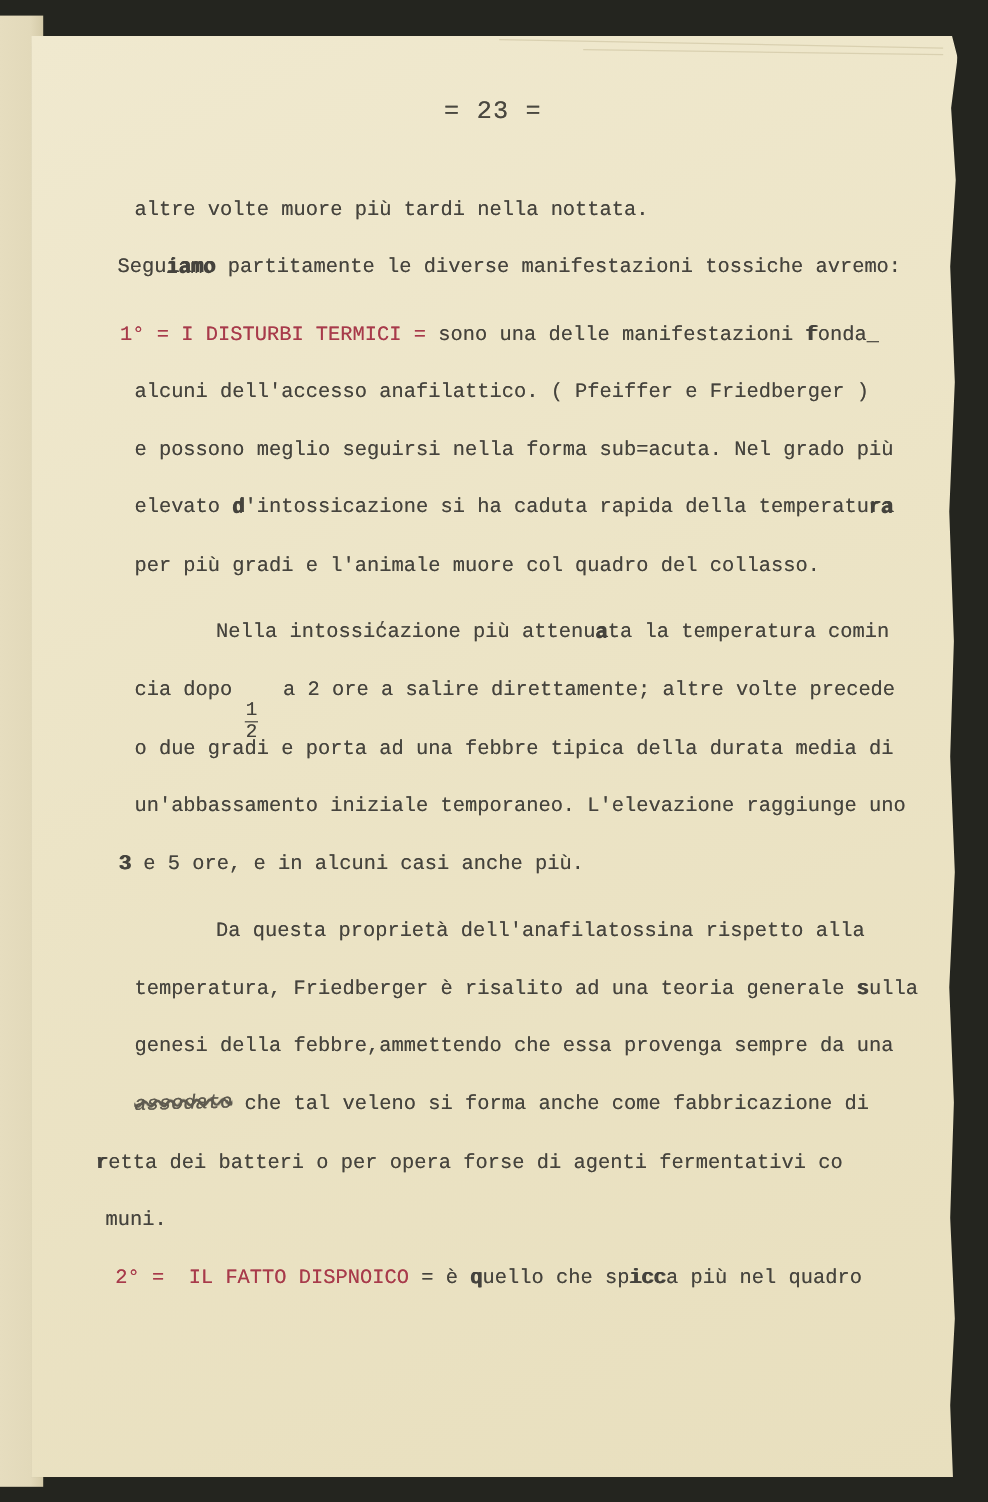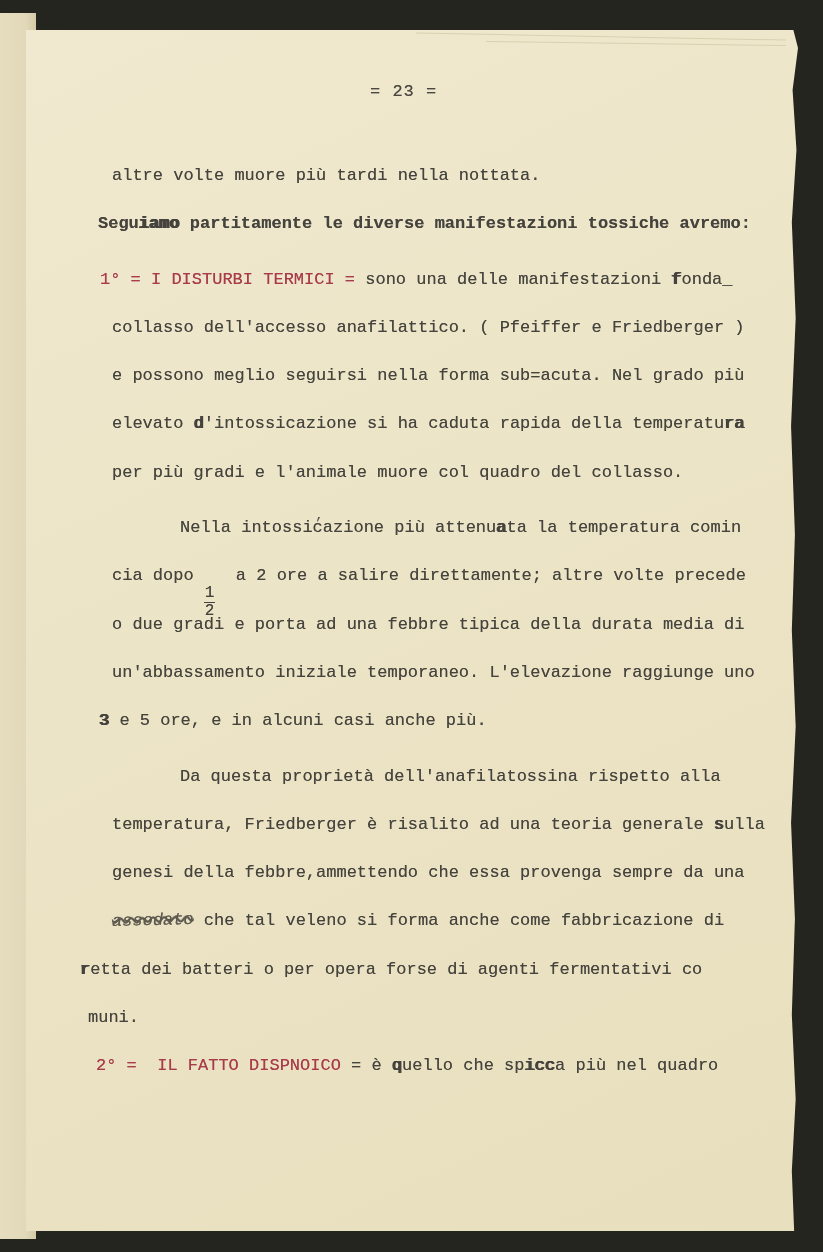--- a/index.html
+++ b/index.html
@@ -22,32 +22,32 @@
       99.6% 74%, 99.2% 82%, 99.7% 89%, 99.2% 95%, 99.5% 100%, 0 100%);
     filter:drop-shadow(1px 2px 5px rgba(0,0,0,0.5));
   }
   .sheet-edge{
     position:absolute;height:1px;background:#d9d0b0;
   }
   .sheet-edge.e1{top:6px;left:390px;width:370px;transform:rotate(1.1deg);}
   .sheet-edge.e2{top:13px;left:460px;width:300px;transform:rotate(0.8deg);}
   .page-number{
     position:absolute;left:344px;top:52px;
-    font-size:17px;color:#4a4840;letter-spacing:1px;
+    font-size:21px;color:#4a4840;letter-spacing:1px;
     text-shadow:0 0 .5px rgba(60,58,50,.7);
   }
   .text-col{
     position:absolute;left:86px;top:122px;width:690px;
     font-size:17px;color:#45433d;
     text-shadow:0 0 .5px rgba(60,58,50,.6);
   }
   .line{height:48.3px;line-height:48.3px;white-space:pre;}
   .line:nth-child(3),.line:nth-child(8),.line:nth-child(13),.line:nth-child(20){margin-top:7px;}
   .line:nth-child(8),.line:nth-child(13){padding-left:68px;}
-  .line:nth-child(2){margin-left:-14px;font-weight:bold;}
+  .line:nth-child(2){margin-left:-14px;}
   .line:nth-child(3){margin-left:-12px;}
   .line:nth-child(12){margin-left:-13px;}
   .line:nth-child(17){margin-left:-32px;}
   .line:nth-child(18){margin-left:-24px;}
   .line:nth-child(19){margin-left:-16px;}
   .line:nth-child(20){margin-left:-34px;}
   .red{color:#a83a4a;text-shadow:0 0 .5px rgba(160,50,70,.65);}
   .ot{text-shadow:.9px 0 currentColor,-.7px .4px currentColor,0 0 .5px currentColor;}
   .u{text-underline-offset:3px;}
   .strike{
@@ -77,21 +77,21 @@
   <div class="sheet-edge e2"></div>
 
   <div class="page-number">= 23 =</div>
 
   <span class="stray-mark">’</span>
 
   <div class="text-col">
       <div class="line"><span>altre volte muore più tardi nella nottata.</span></div>
       <div class="line"><span>Segu</span><span class="ot">iamo</span><span> partitamente le diverse manifestazioni tossiche avremo:</span></div>
       <div class="line"><span class="red">1° = I DISTURBI TERMICI =</span><span> sono una delle manifestazioni </span><span class="ot">f</span><span>onda_</span></div>
-      <div class="line"><span>collasso dell'accesso anafilattico. ( Pfeiffer e Friedberger )</span></div>
+      <div class="line"><span>alcuni dell'accesso anafilattico. ( Pfeiffer e Friedberger )</span></div>
       <div class="line"><span>e possono meglio seguirsi nella forma sub=acuta. Nel grado più</span></div>
       <div class="line"><span>elevato </span><span class="ot">d</span><span>'intossicazione si ha caduta rapida della temperatu</span><span class="ot">ra</span></div>
       <div class="line"><span>per più gradi e l'animale muore col quadro del collasso.</span></div>
       <div class="line"><span>Nella intossicazione più attenu</span><span class="ot">a</span><span>ta la temperatura com</span><span class="u">in</span></div>
       <div class="line"><span>cia dopo </span><span class="frac"><span class="num">1</span><span class="den">2</span></span><span>  a 2 ore a salire direttamente; altre volte precede</span></div>
       <div class="line"><span>o due gradi e porta ad una febbre tipica della durata media di</span></div>
       <div class="line"><span>un'abbassamento iniziale temporaneo. L'elevazione raggiunge uno</span></div>
       <div class="line"><span class="ot">3</span><span> e 5 ore, e in alcuni casi anche più.</span></div>
       <div class="line"><span>Da questa proprietà dell'anafilatossina rispetto alla</span></div>
       <div class="line"><span>temperatura, Friedberger è risalito ad una teoria generale </span><span class="ot">s</span><span>ulla</span></div>

